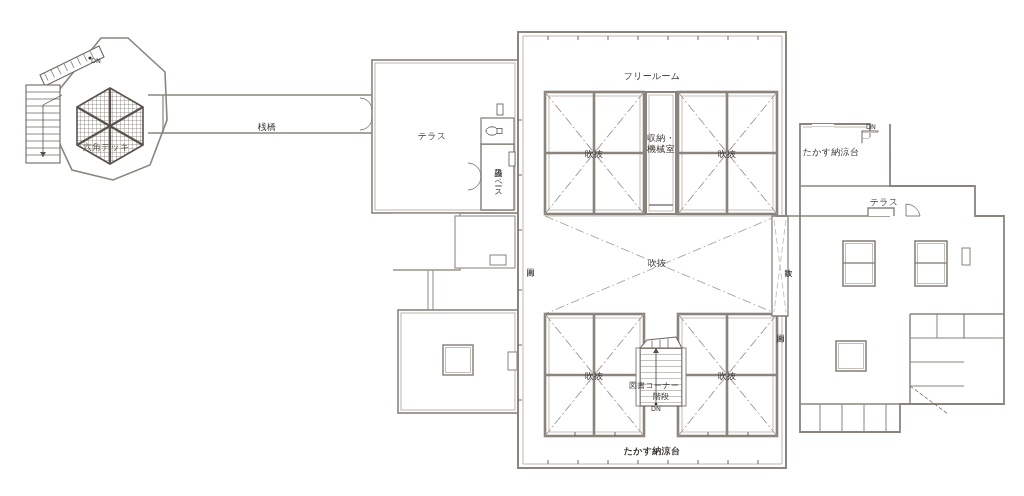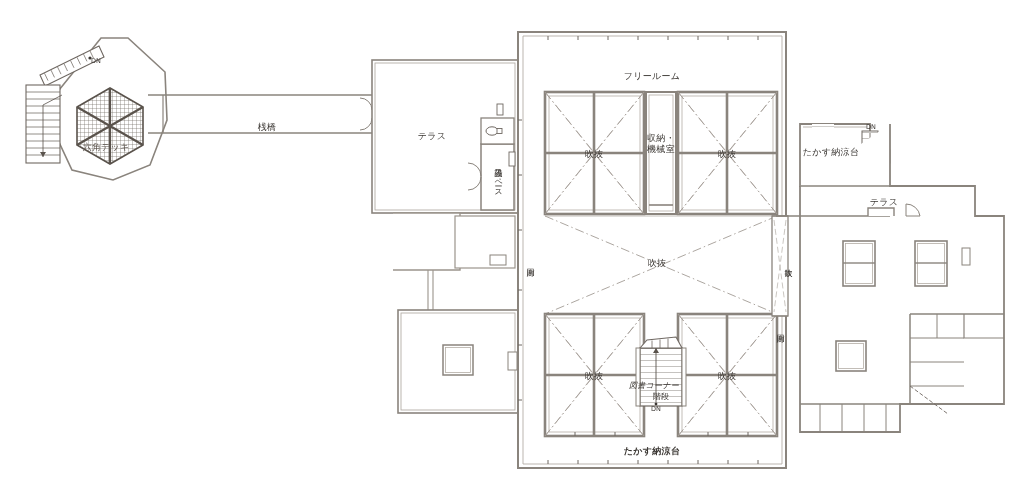--- a/index.html
+++ b/index.html
@@ -300,21 +300,21 @@
   <div class="lbl" style="left:657px;top:263px;">吹抜</div>
 
   <div class="lbl vert sm" style="left:529px;top:262px;">回廊</div>
   <div class="lbl vert sm" style="left:787px;top:263px;">吹抜</div>
   <div class="lbl vert sm" style="left:779px;top:328px;">回廊</div>
 
   <div class="lbl" style="left:594px;top:376px;">吹抜</div>
   <div class="lbl" style="left:727px;top:376px;">吹抜</div>
 
   <div class="lbl sm" style="left:661px;top:373px;margin-top:24px;">階段</div>
-  <div class="lbl sm" style="left:654px;top:386px;font-style:italic;">図書コーナー</div>
+  <div class="lbl sm" style="left:654px;top:386px;">図書コーナー</div>
   <div class="lbl xs" style="left:656px;top:410px;">DN</div>
 
   <div class="lbl" style="left:652px;top:451px;font-weight:bold;">たかす納涼台</div>
 
   <div class="lbl" style="left:831px;top:152px;">たかす納涼台</div>
   <div class="lbl xs" style="left:871px;top:128px;">DN</div>
   <div class="lbl" style="left:884px;top:202px;">テラス</div>
 
 </div>
 

